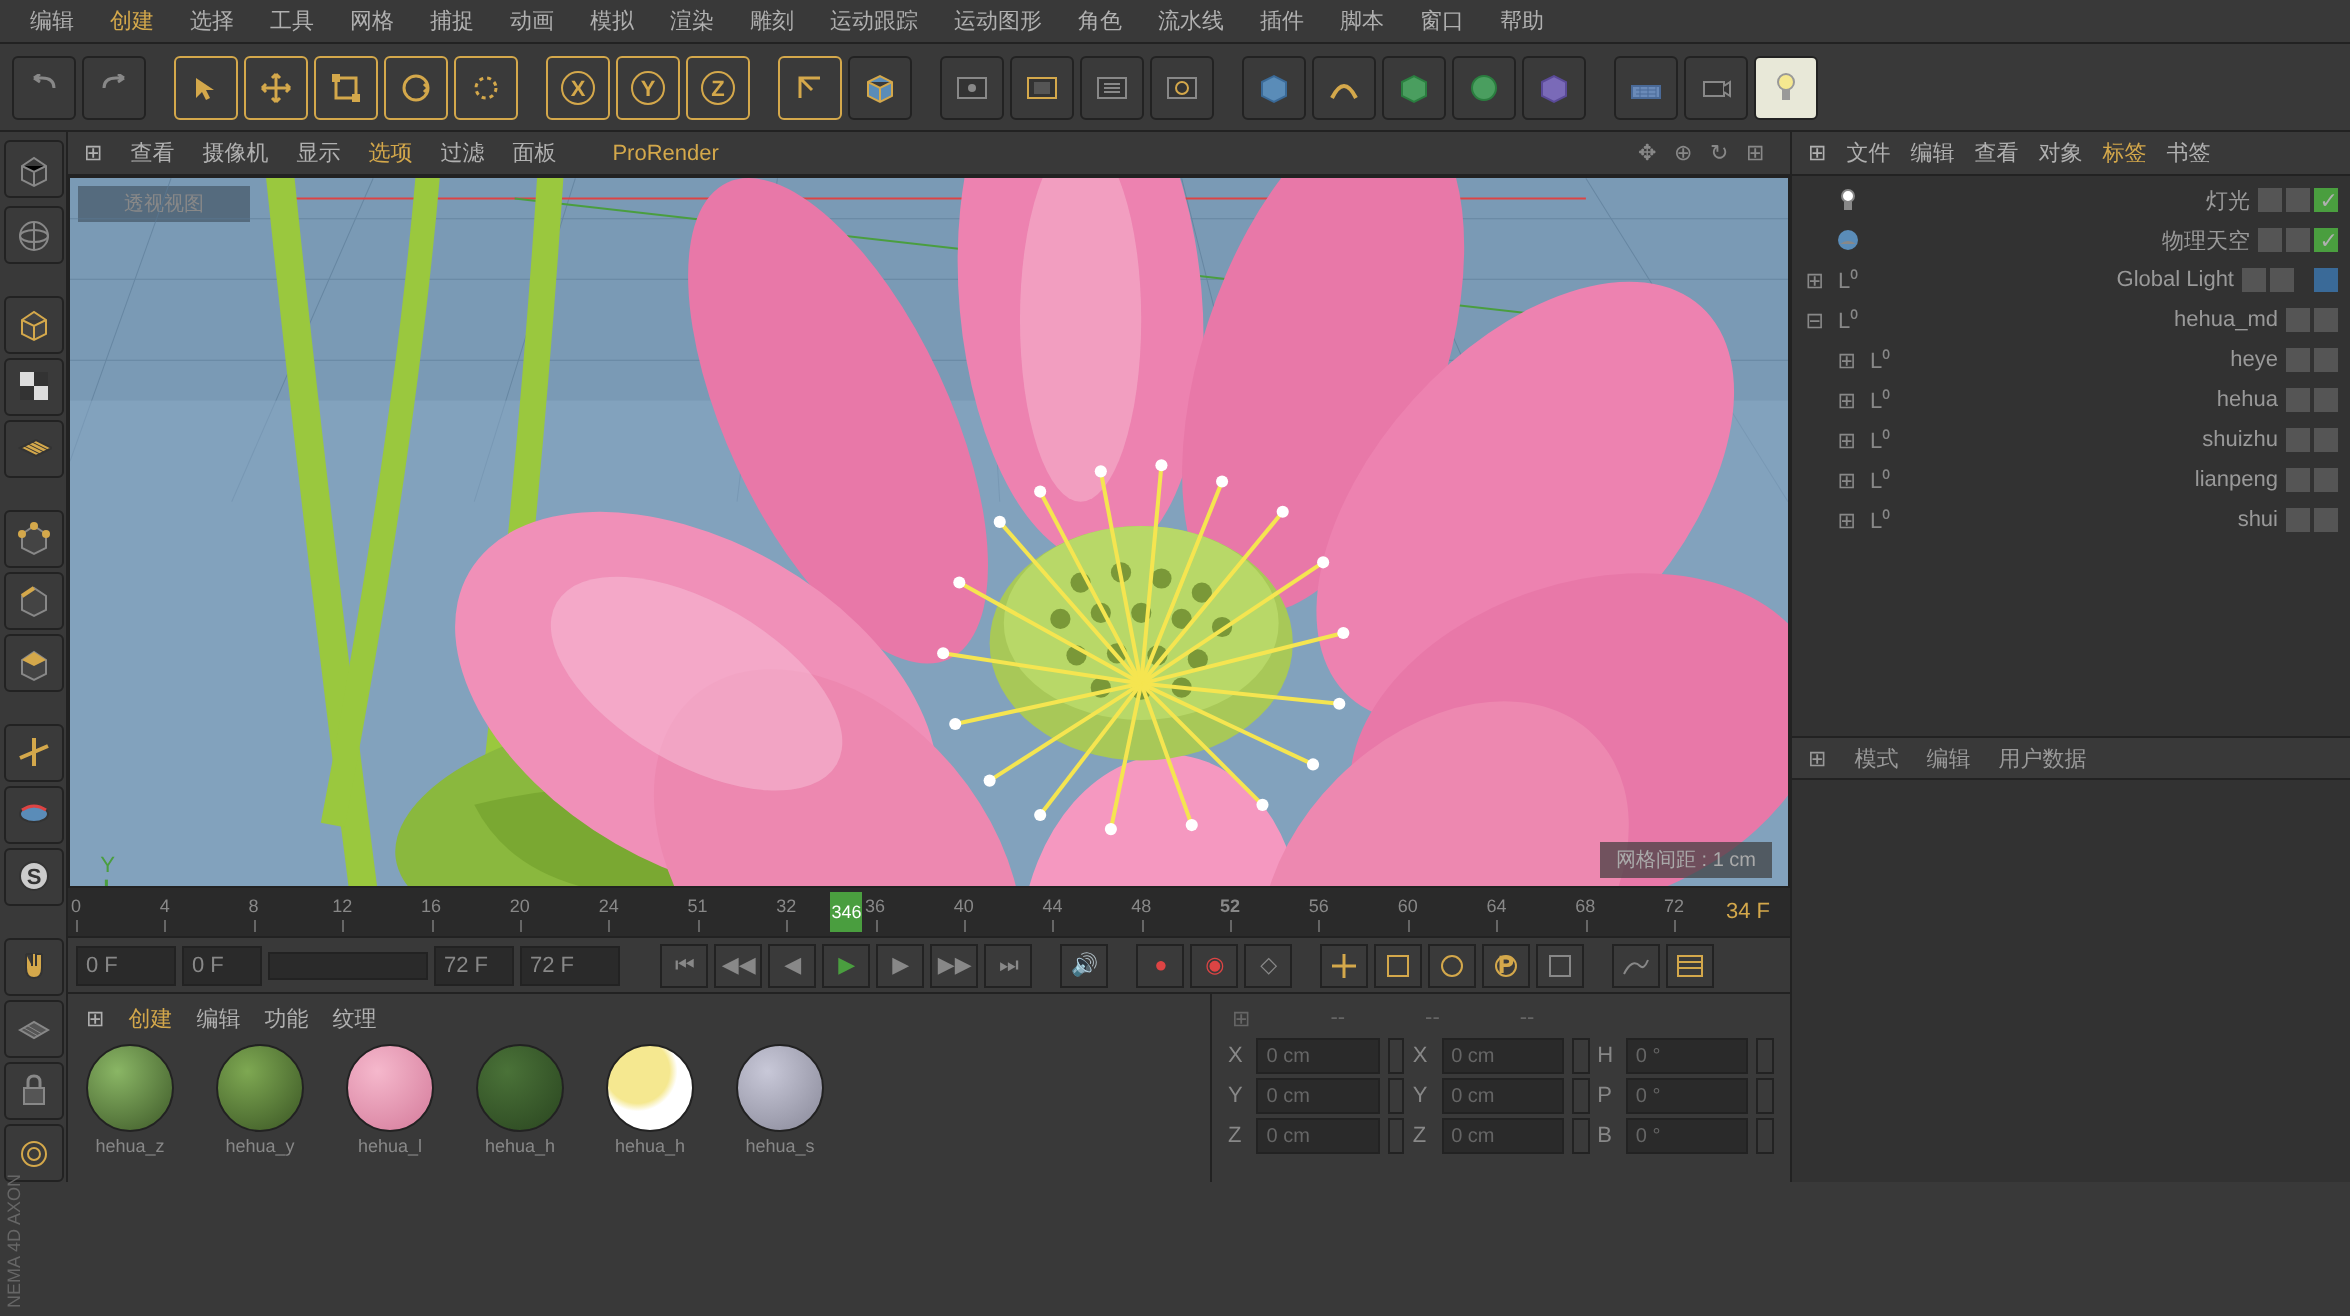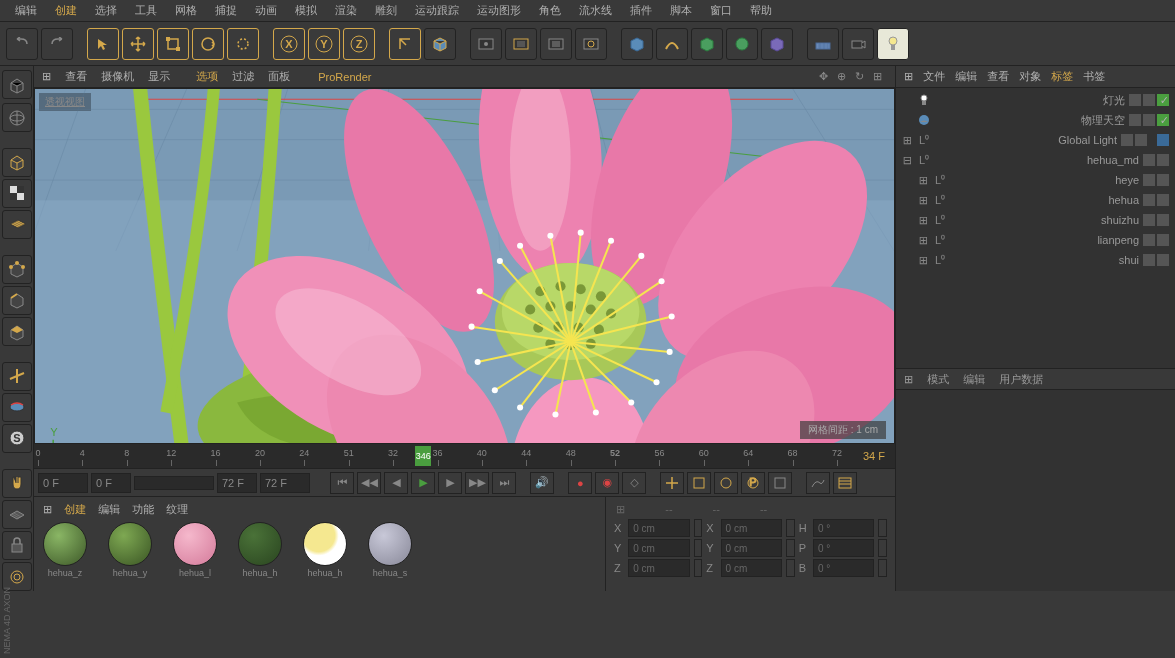--- a/index.html
+++ b/index.html
@@ -15,21 +15,21 @@
 .left-tools { width: 34px; background: #393939; display: flex; flex-direction: column; gap: 2px; padding-top: 4px; border-right: 1px solid #222; }
 .left-tools .tool-btn { width: 30px; height: 30px; margin: 0 2px; }
 .viewport-area { flex: 1; display: flex; flex-direction: column; }
 .viewport-menu { height: 22px; background: #393939; display: flex; align-items: center; padding: 0 8px; gap: 14px; border-bottom: 1px solid #222; }
 .viewport-menu span { cursor: pointer; }
 .viewport-menu .active { color: #d4a84b; }
 .viewport-menu .prorender { color: #d4a84b; }
 .viewport-controls { margin-left: auto; display: flex; gap: 4px; }
 .viewport-controls span { width: 14px; height: 14px; cursor: pointer; color: #888; }
 .viewport { flex: 1; background: #7a9ab5; position: relative; overflow: hidden; border: 1px solid #222; }
-.viewport-label { position: absolute; top: 4px; left: 4px; color: #888; font-size: 10px; background: rgba(0,0,0,0.3); padding: 2px 6px; text-decoration: underline; }
+.viewport-label { position: absolute; top: 4px; left: 4px; color: #888; font-size: 10px; background: rgba(0,0,0,0.3); padding: 2px 23px; }
 .grid-info { position: absolute; bottom: 4px; right: 8px; color: #aaa; font-size: 10px; background: rgba(60,60,60,0.7); padding: 2px 8px; }
 .lotus-scene { width: 100%; height: 100%; position: relative; }
 .timeline { height: 24px; background: #2a2a2a; display: flex; align-items: center; padding: 0 4px; position: relative; }
 .timeline-ruler { flex: 1; height: 20px; background: #2a2a2a; position: relative; margin-right: 4px; }
 .timeline-marker { position: absolute; bottom: 0; width: 1px; height: 6px; background: #666; }
 .timeline-num { position: absolute; top: 2px; font-size: 9px; color: #888; transform: translateX(-50%); }
 .playhead { position: absolute; top: 0; bottom: 0; width: 16px; background: #4a9e3f; color: #fff; font-size: 9px; display: flex; align-items: center; justify-content: center; }
 .frame-display { width: 50px; color: #d4a84b; text-align: right; padding-right: 6px; }
 .playback { height: 28px; background: #393939; display: flex; align-items: center; padding: 2px 4px; gap: 3px; border-top: 1px solid #222; }
 .pb-field { width: 50px; height: 20px; background: #2a2a2a; border: 1px solid #222; color: #888; padding: 0 4px; display: flex; align-items: center; }
@@ -331,21 +331,21 @@
         <svg width="18" height="18">
           <circle cx="9" cy="9" r="6" stroke="#d4a84b" fill="none" stroke-width="1"></circle>
           <circle cx="9" cy="9" r="3" stroke="#d4a84b" fill="none" stroke-width="1"></circle>
         </svg>
       </div>
   </div>
 
   <div class="viewport-area">
     <div class="viewport-menu">
       <span>⊞</span>
-      <span id="vm-items"><span style="margin-right: 14px;">查看</span><span style="margin-right: 14px; text-align: right;">摄像机</span><span style="margin-right: 26px;">显示</span><span class="active" style="margin-right: 14px;">选项</span><span style="margin-right: 14px;">过滤</span><span style="margin-right: 14px;">面板</span></span>
+      <span id="vm-items"><span style="margin-right: 14px;">查看</span><span style="margin-right: 14px; text-align: right;">摄像机</span><span style="margin-right: 14px;">显示</span><span class="active" style="margin-right: 14px;">选项</span><span style="margin-right: 14px;">过滤</span><span style="margin-right: 14px;">面板</span></span>
       <span class="prorender">ProRender</span>
       <div class="viewport-controls">
         <span>✥</span>
         <span>⊕</span>
         <span>↻</span>
         <span>⊞</span>
       </div>
     </div>
     <div class="viewport">
       <div class="viewport-label">透视视图</div>

